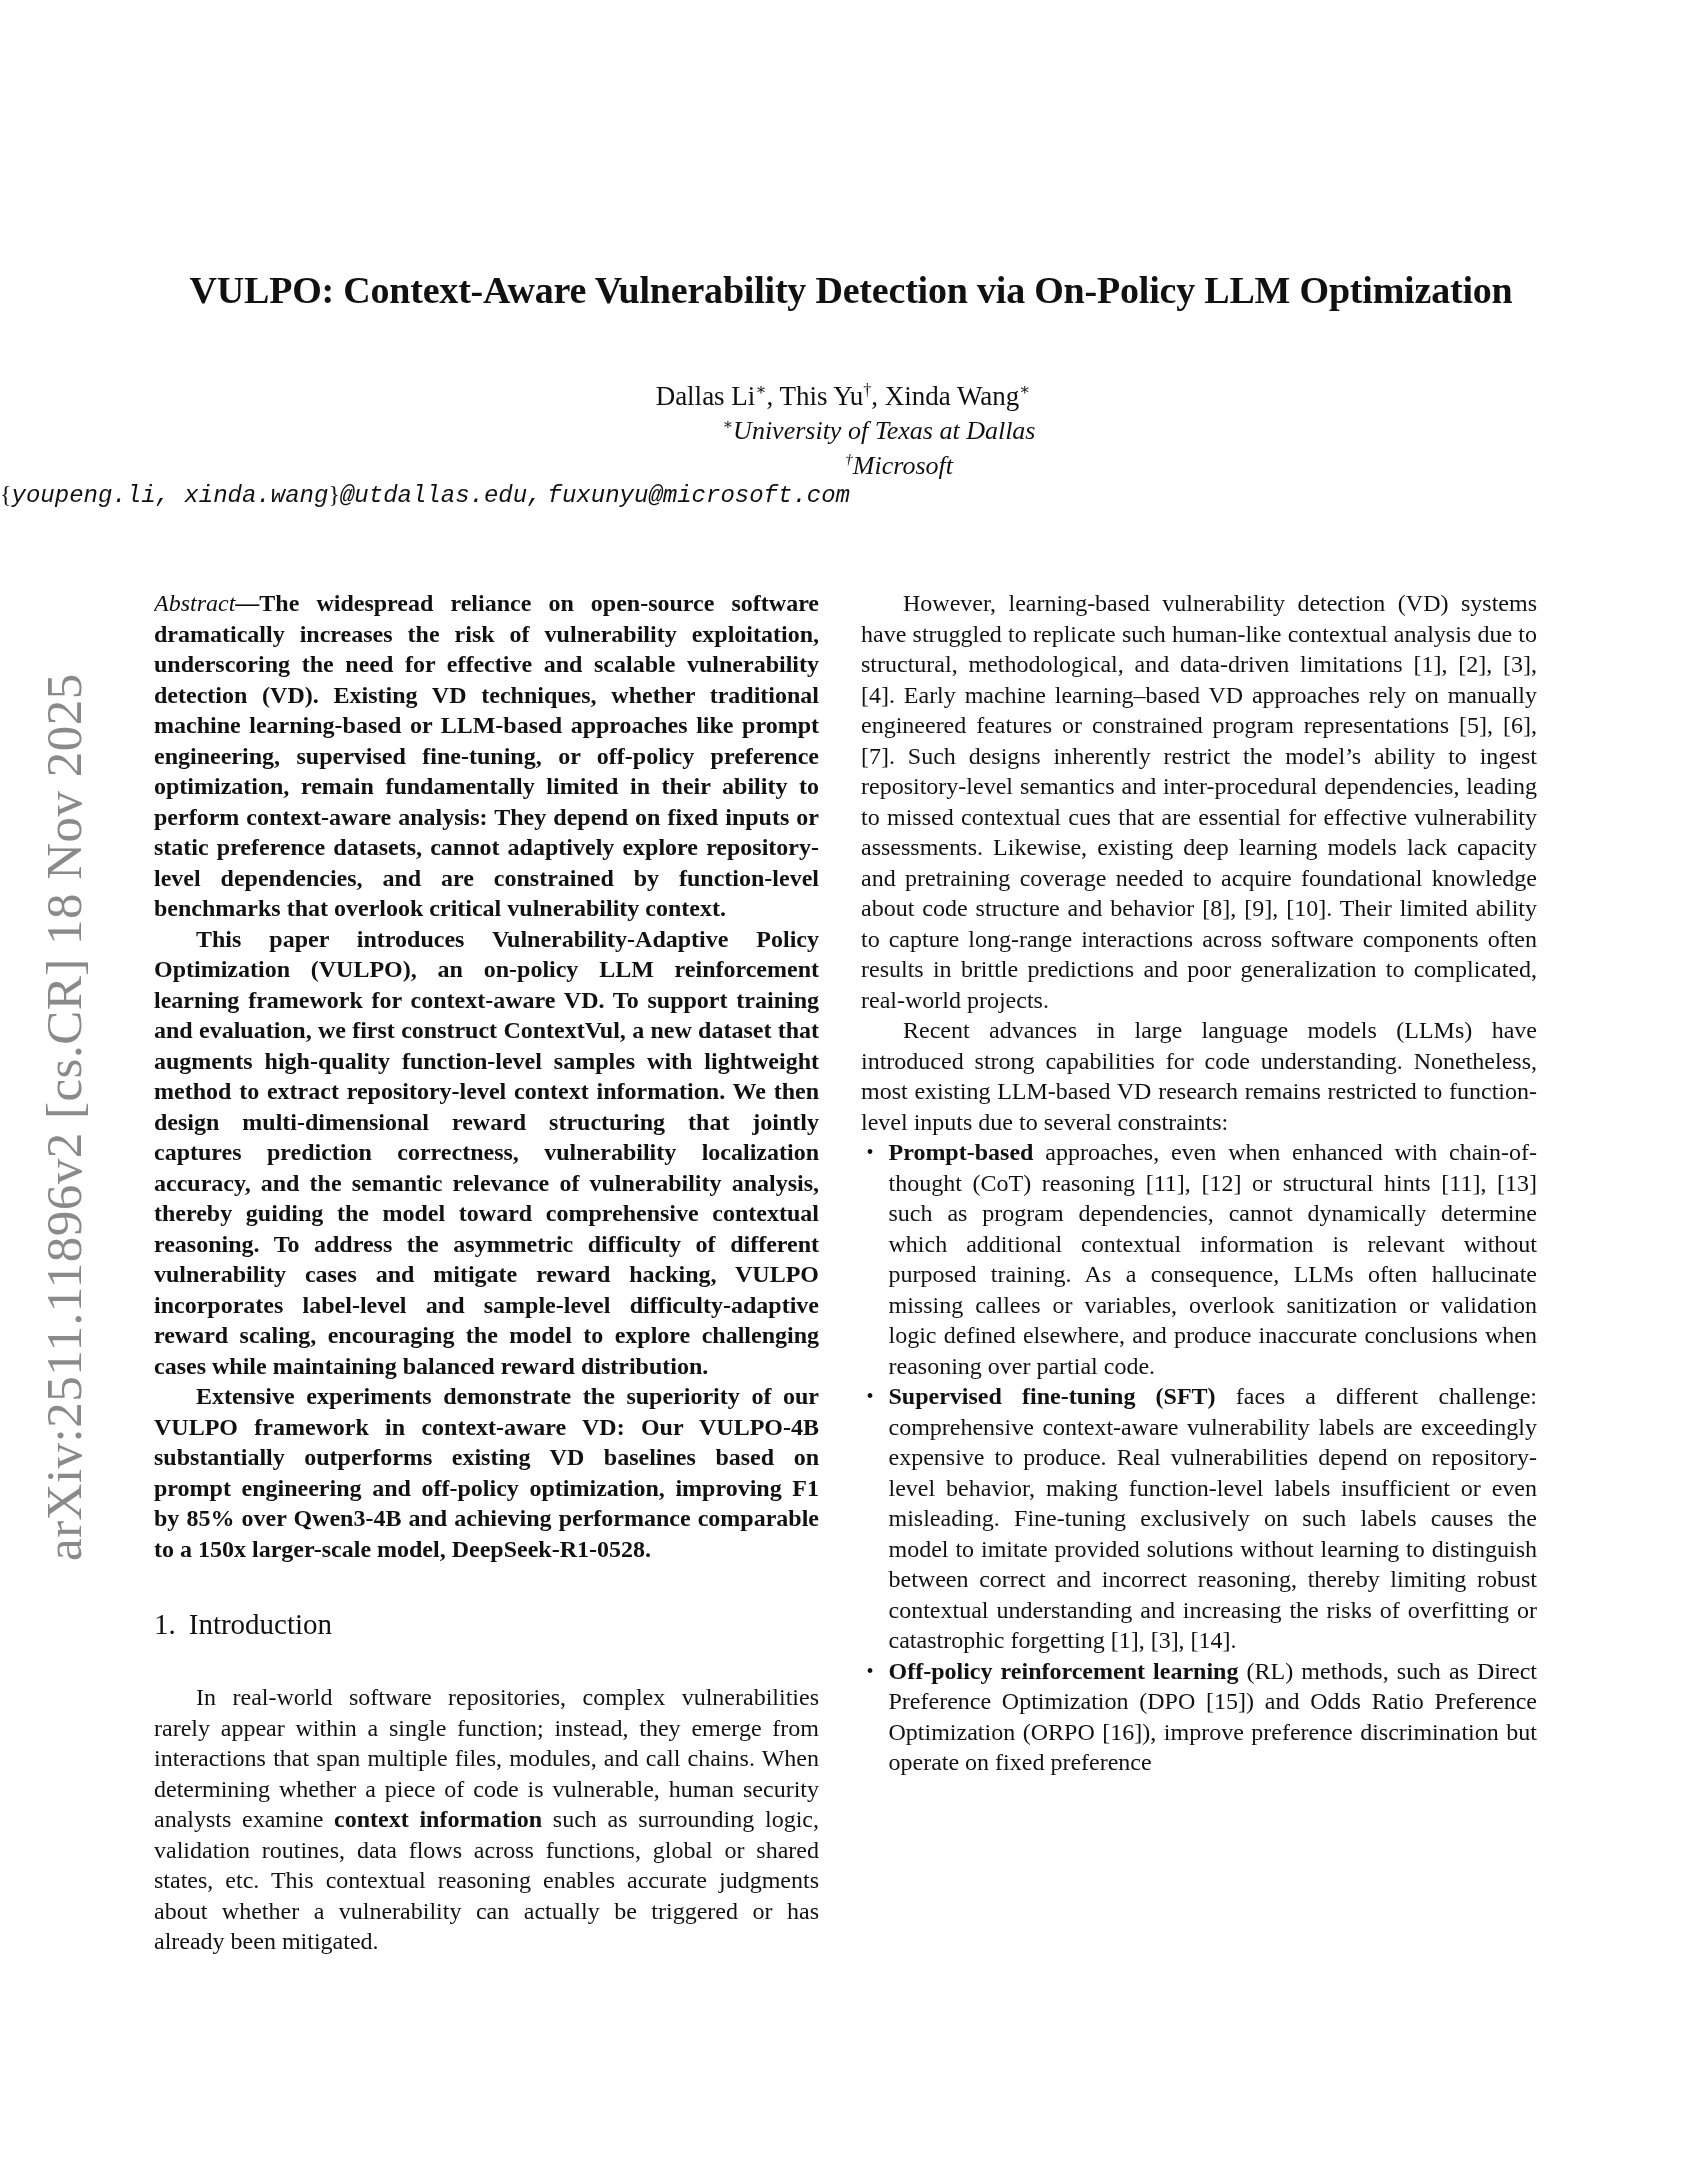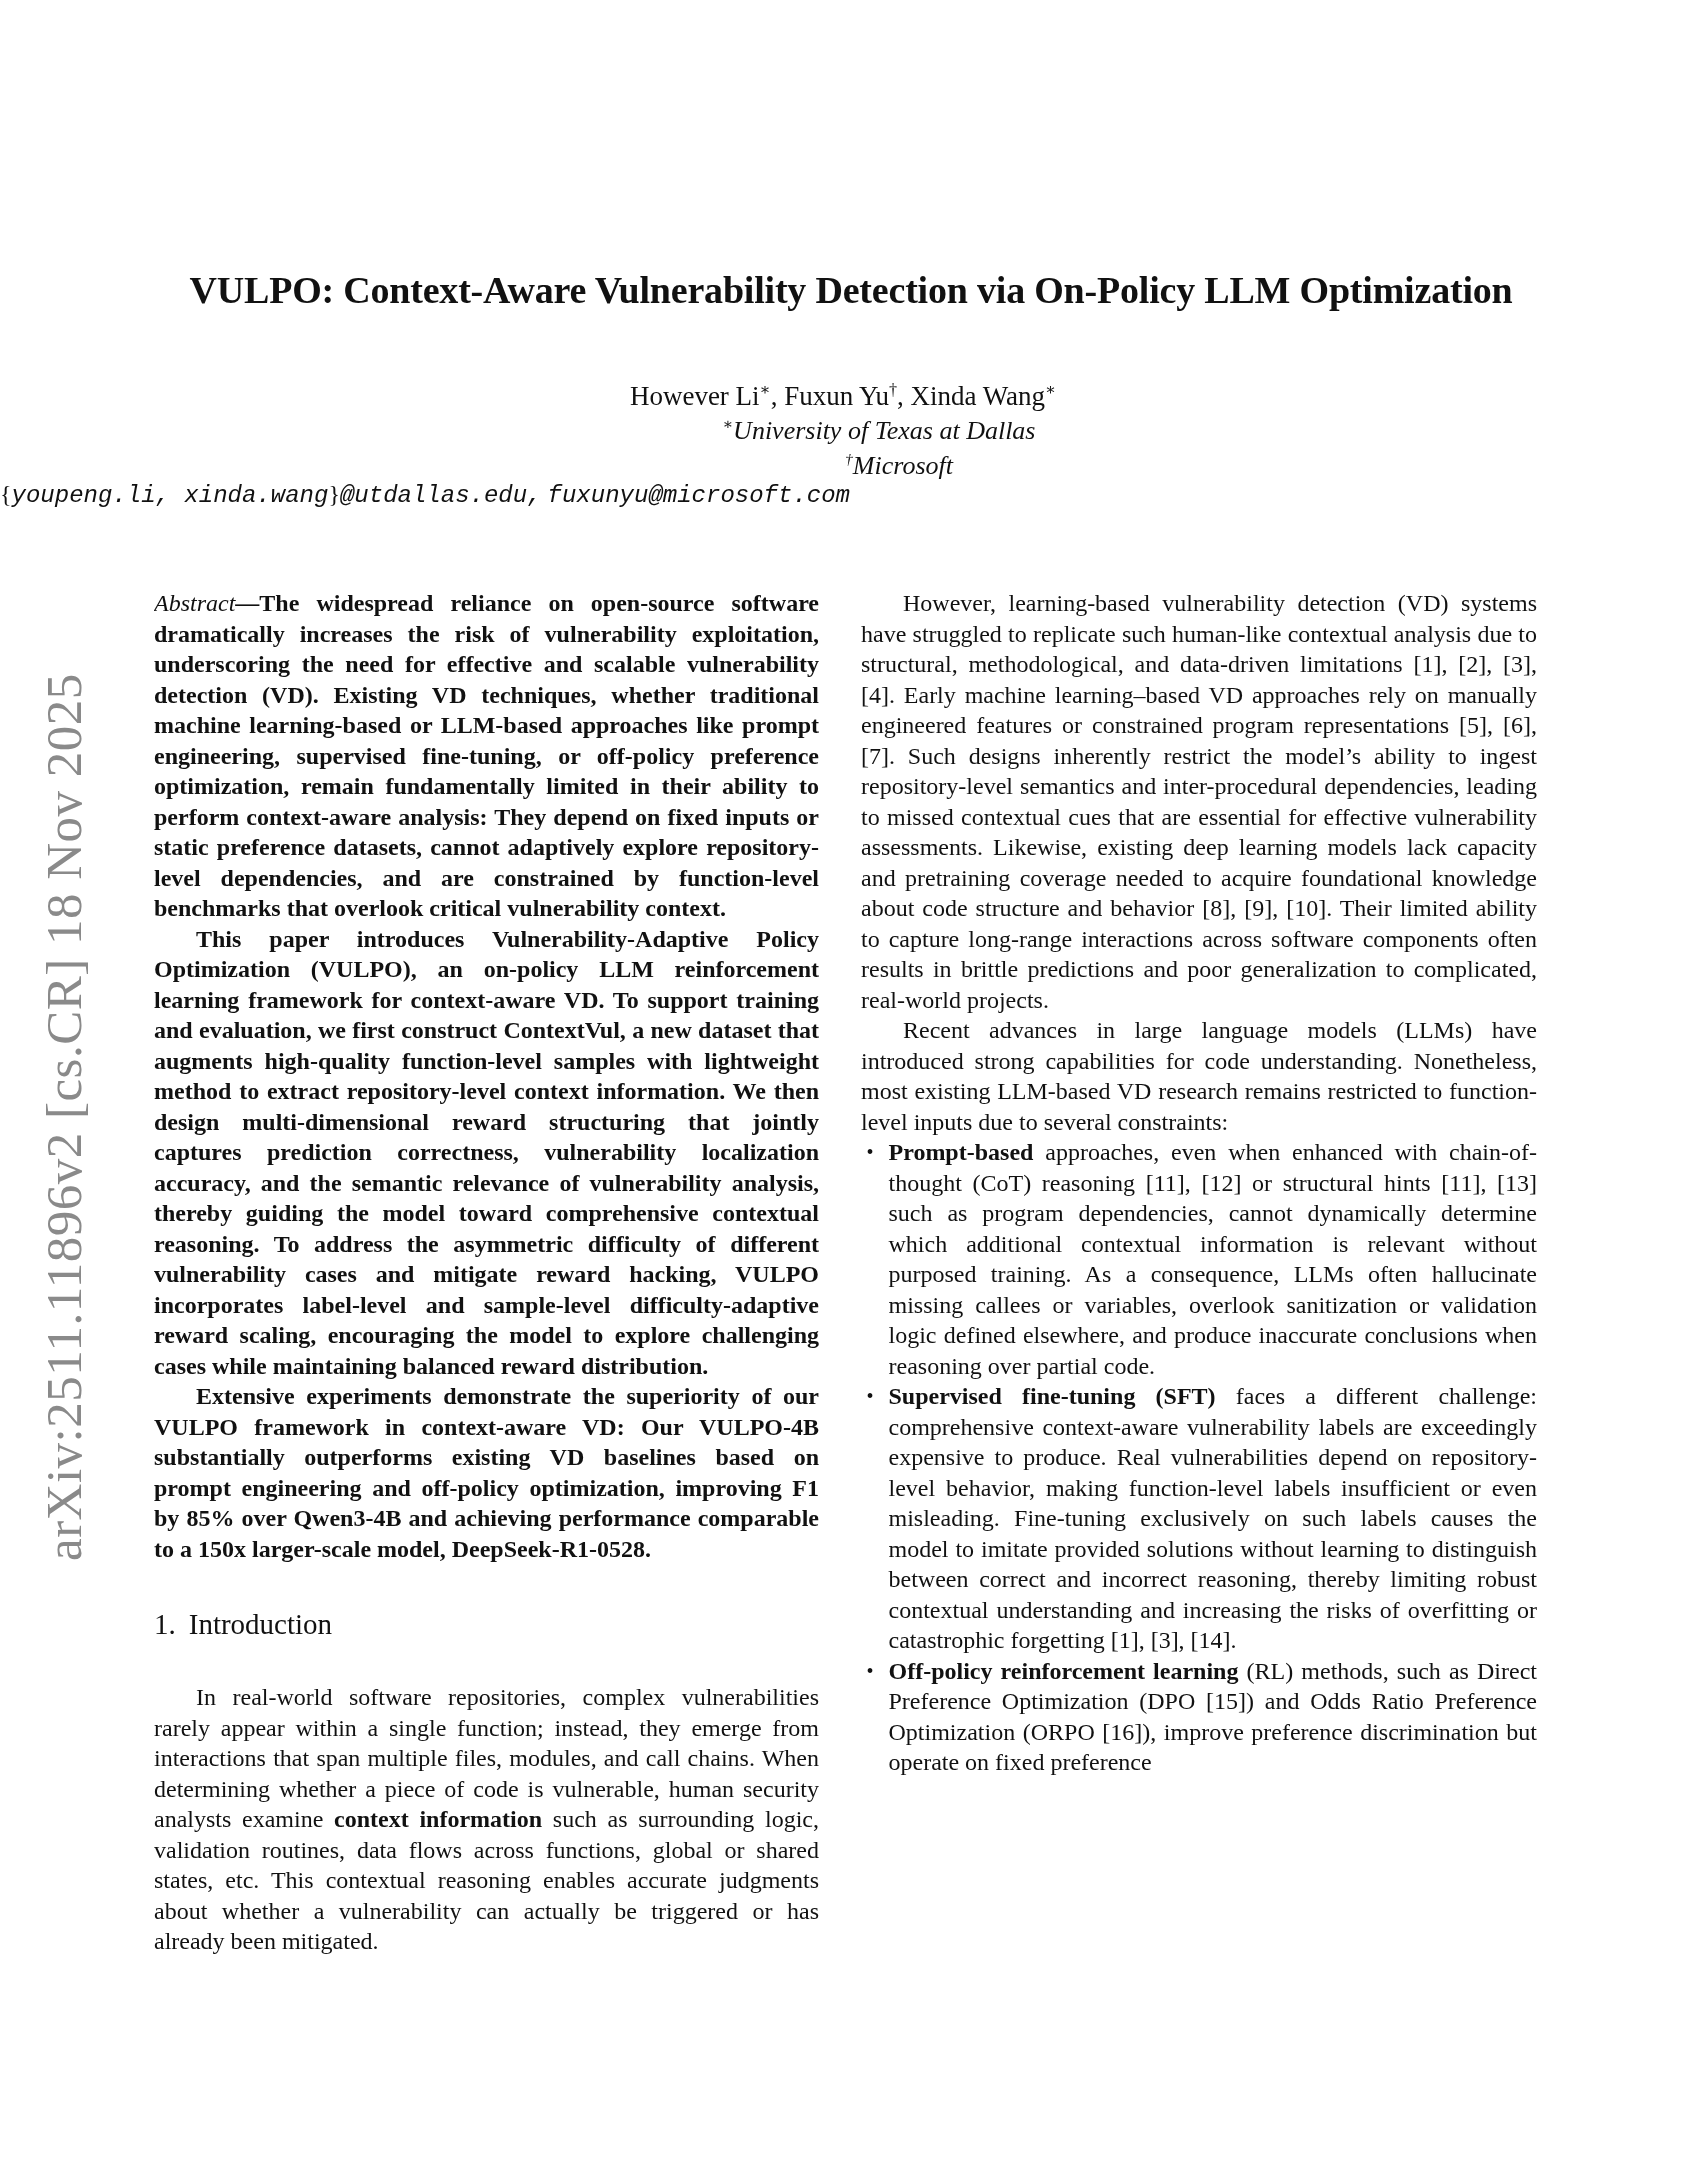--- a/index.html
+++ b/index.html
@@ -56,21 +56,21 @@
   b { font-weight: bold; }
 </style>
 </head>
 <body>
 
 <div class="arxiv">arXiv:2511.11896v2  [cs.CR]  18 Nov 2025</div>
 
 <h1 class="title" style="margin:8px">VULPO: Context-Aware Vulnerability Detection via On-Policy LLM Optimization</h1>
 
 <div class="authors">
-  <span>However Li</span><sup>∗</sup><span>, </span><span>Fuxun Yu</span><sup>†</sup><span>, </span><span>Xinda Wang</span><sup>∗</sup>
+  <span>Dallas Li</span><sup>∗</sup><span>, </span><span>This Yu</span><sup>†</sup><span>, </span><span>Xinda Wang</span><sup>∗</sup>
 </div>
 
 <div class="affil affil1">
   <sup>∗</sup><span>University of Texas at Dallas</span>
 </div>
 <div class="affil affil2">
   <sup>†</sup><span>Microsoft</span>
 </div>
 
 <div class="emails">

